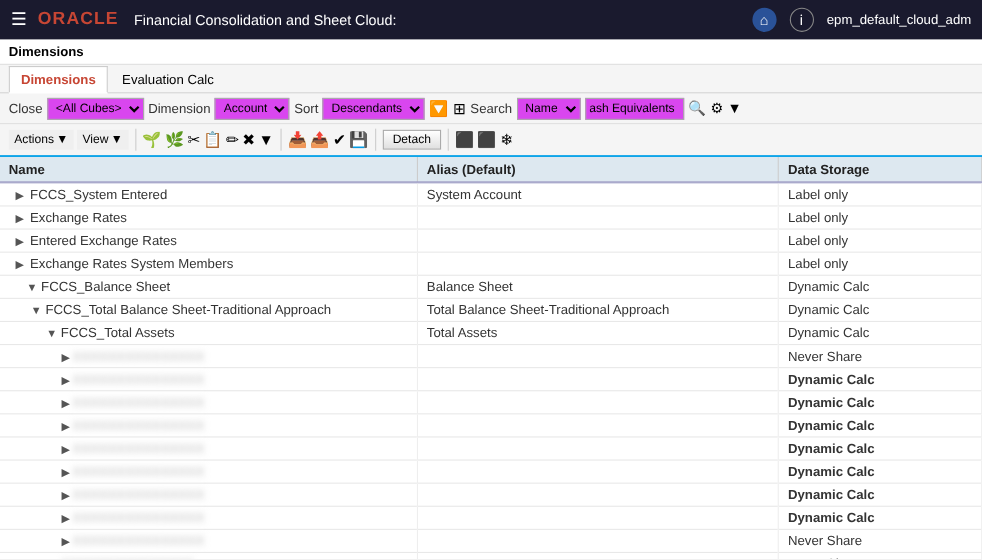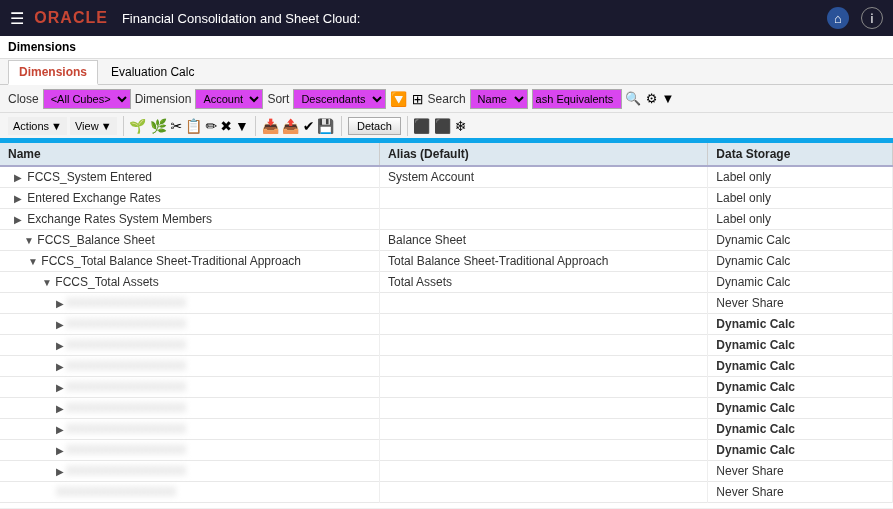--- a/index.html
+++ b/index.html
@@ -76,21 +76,21 @@
       font-size: 11px;
       border: 1px solid #aaa;
       background: #d946ef;
       padding: 1px 3px;
       height: 20px;
     }
 
     
     .toolbar-actions {
       background: #f5f5f5;
-      border-bottom: 5px solid #0ea5e9;
+      border-bottom: 2px solid #0ea5e9;
       display: flex;
       align-items: center;
       padding: 3px 8px;
       gap: 3px;
       height: 30px;
     }
     .action-btn {
       cursor: pointer;
       padding: 2px 4px;
       border: 1px solid transparent;
@@ -159,20 +159,21 @@
   <span class="header-menu-icon">☰</span>
   <span class="oracle-logo">ORACLE</span>
   <span class="header-title">Financial Consolidation and Sheet Cloud:</span>
   <div class="header-icons">
     <div class="header-icon home">
       <span>⌂</span>
     </div>
     <div class="header-icon info">
       <span>ℹ</span>
     </div>
+    <span class="header-user">epm_default_cloud_adm</span>
   </div>
 </div>
 
 <div class="dimensions-label">
   <span>Dimensions</span>
 </div>
 
 <div class="tabs">
   <div class="tab active">Dimensions</div>
   <div class="tab">Evaluation Calc</div>
@@ -243,20 +244,25 @@
         <th class="col-storage">Data Storage</th>
       </tr>
     </thead>
     <tbody id="table-body">
     <tr>
           <td class="col-name" style="padding-left: 14px;"><span class="tree-arrow closed"></span><span> FCCS_System Entered</span></td>
           <td class="col-alias">System Account</td>
           <td class="col-storage">Label only</td>
         </tr>
         <tr>
+          <td class="col-name" style="padding-left: 14px;"><span class="tree-arrow closed"></span><span> Exchange Rates</span></td>
+          <td class="col-alias"></td>
+          <td class="col-storage">Label only</td>
+        </tr>
+        <tr>
           <td class="col-name" style="padding-left: 14px;"><span class="tree-arrow closed"></span><span> Entered Exchange Rates</span></td>
           <td class="col-alias"></td>
           <td class="col-storage">Label only</td>
         </tr>
         <tr>
           <td class="col-name" style="padding-left: 14px;"><span class="tree-arrow closed"></span><span> Exchange Rates System Members</span></td>
           <td class="col-alias"></td>
           <td class="col-storage">Label only</td>
         </tr>
         <tr>

